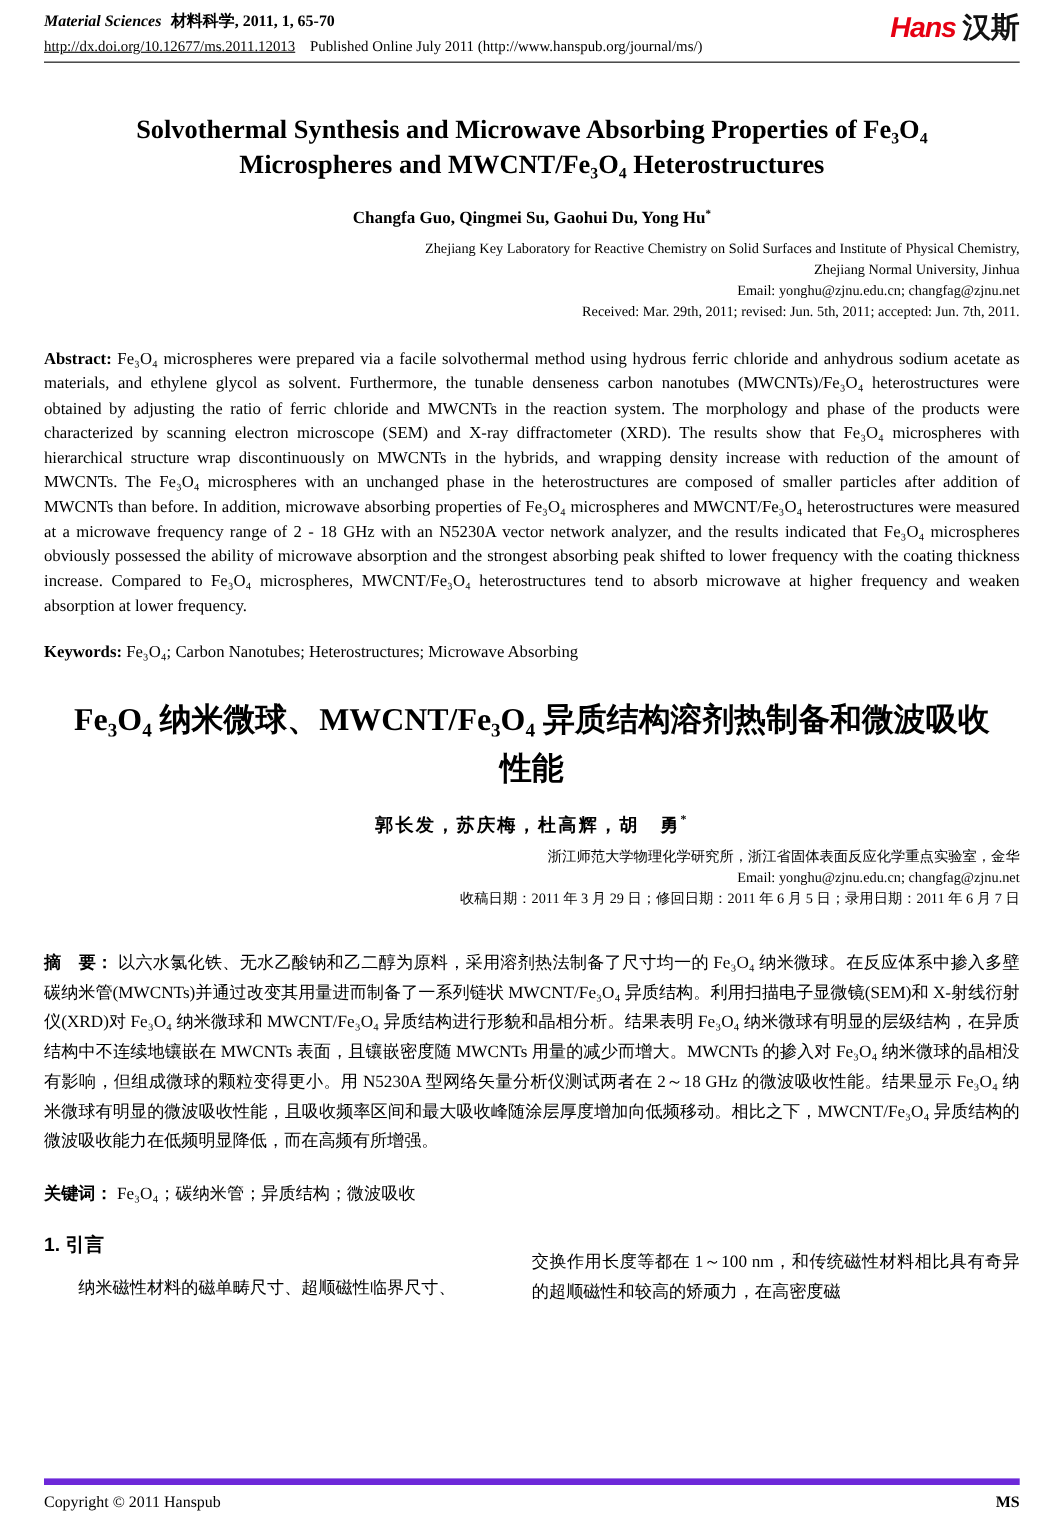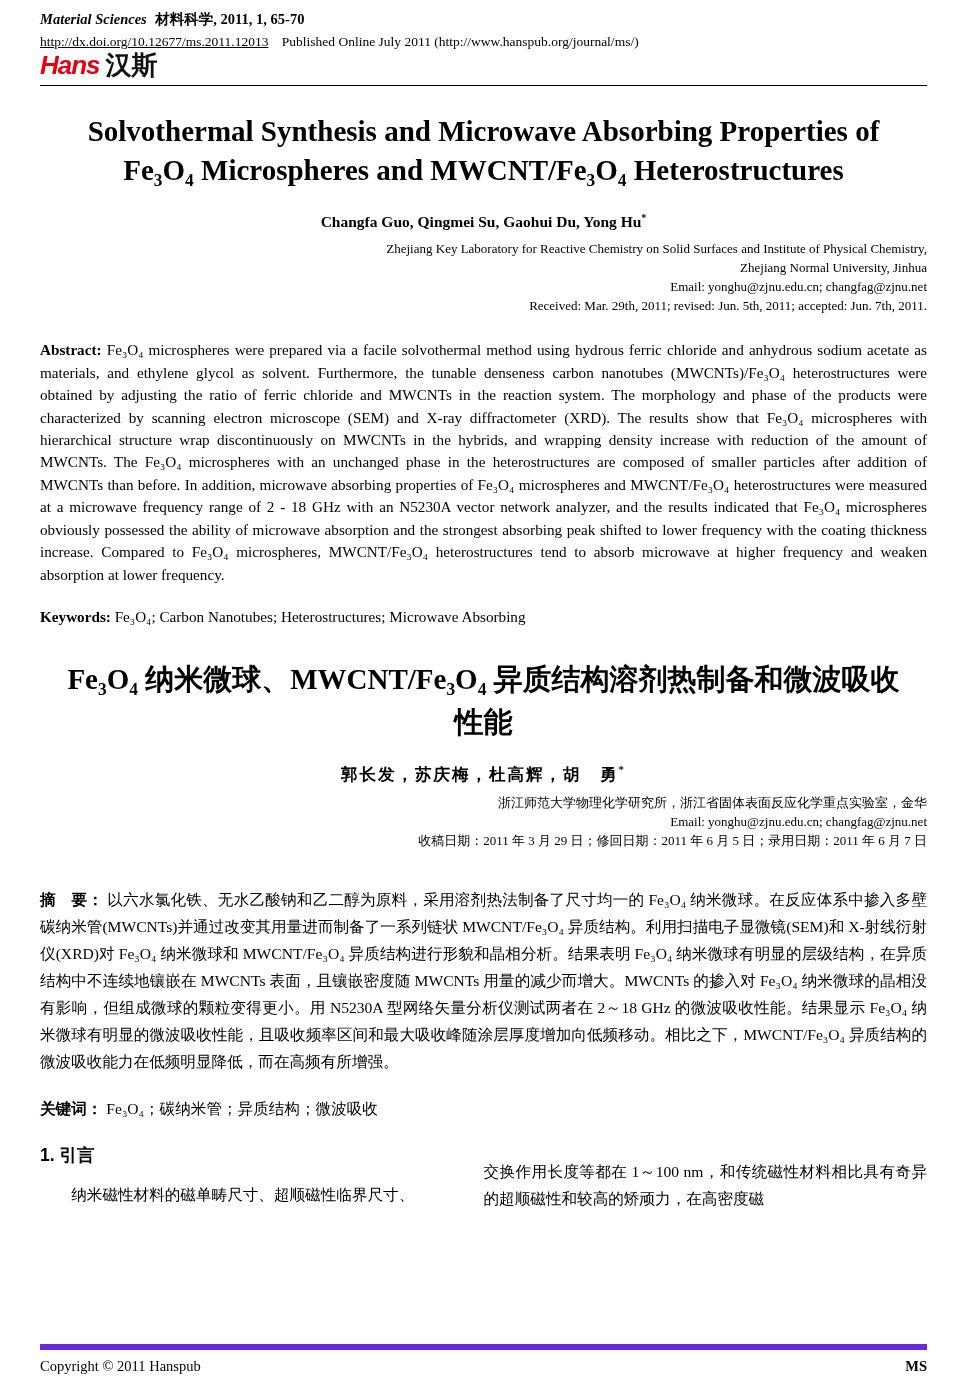--- a/index.html
+++ b/index.html
@@ -12,42 +12,42 @@
     background: #ffffff;
     color: #000000;
     font-family: "Liberation Serif", "DejaVu Serif", serif;
     padding: 10px 40px 14px 40px;
     display: flex;
     flex-direction: column;
     overflow: hidden;
   }
 
   
-  .header { display: flex; justify-content: space-between; align-items: flex-start; flex-direction: column; }
+  .header { display: flex; justify-content: space-between; align-items: flex-start; }
   .journal-line { font-size: 14.5px; }
   .journal-name { font-weight: bold; font-style: italic; }
   .journal-suffix { font-weight: bold; margin-left: 5px; }
   .doi-line { font-size: 13.5px; margin-top: 5px; }
   .doi-link { color: #000000; text-decoration: underline; cursor: pointer; }
   .published { margin-left: 10px; }
   .logo { white-space: nowrap; line-height: 1; padding-top: 2px; }
   .logo-en {
     color: #e60012; font-weight: bold; font-style: italic;
     font-size: 26px; font-family: "Liberation Sans", sans-serif;
     letter-spacing: -1px;
   }
   .logo-cn { color: #111111; font-weight: bold; font-size: 26px; margin-left: 2px; }
   .header-rule { border-bottom: 1.5px solid #000; margin-top: 6px; }
 
   
   .title-en {
-    margin: 26px auto 0 auto;
+    margin: 45px auto 0 auto;
     max-width: 800px;
     text-align: center;
-    font-size: 29px;
+    font-size: 24px;
     font-weight: bold;
     line-height: 1.35;
   }
   .authors-en { margin-top: 22px; text-align: center; font-size: 15.5px; font-weight: bold; }
   sup { font-size: 0.65em; }
   .affil-block { margin-top: 8px; text-align: right; font-size: 13px; line-height: 19px; }
 
   .abstract-en { margin-top: 24px; font-size: 15.2px; line-height: 22.4px; text-align: justify; }
   .label { font-weight: bold; }
   .keywords-en { margin-top: 22px; font-size: 15.2px; }

